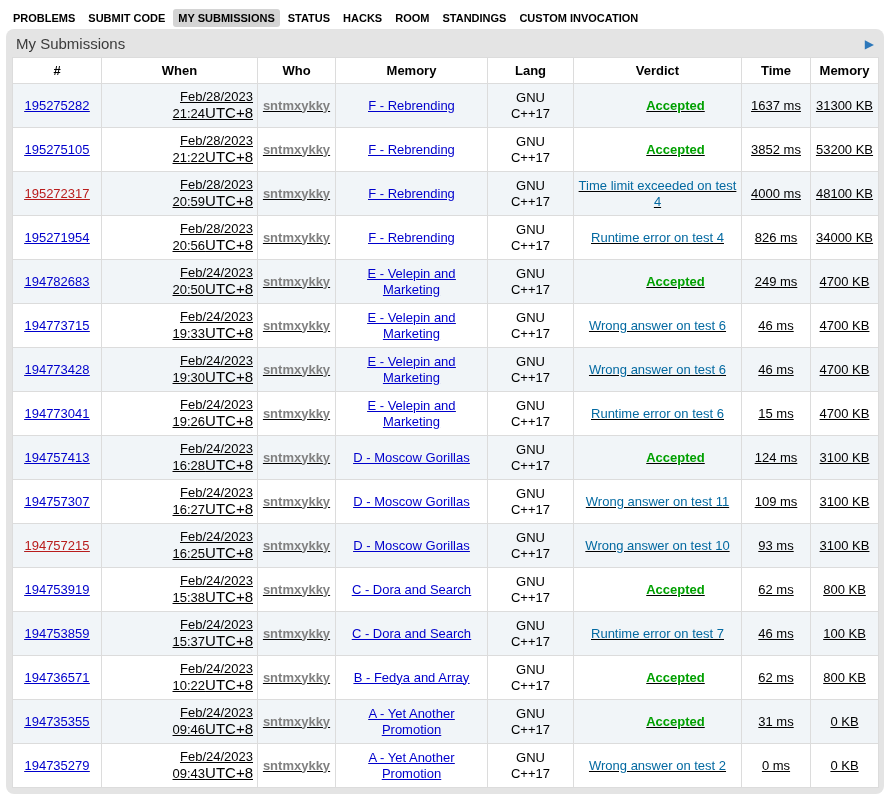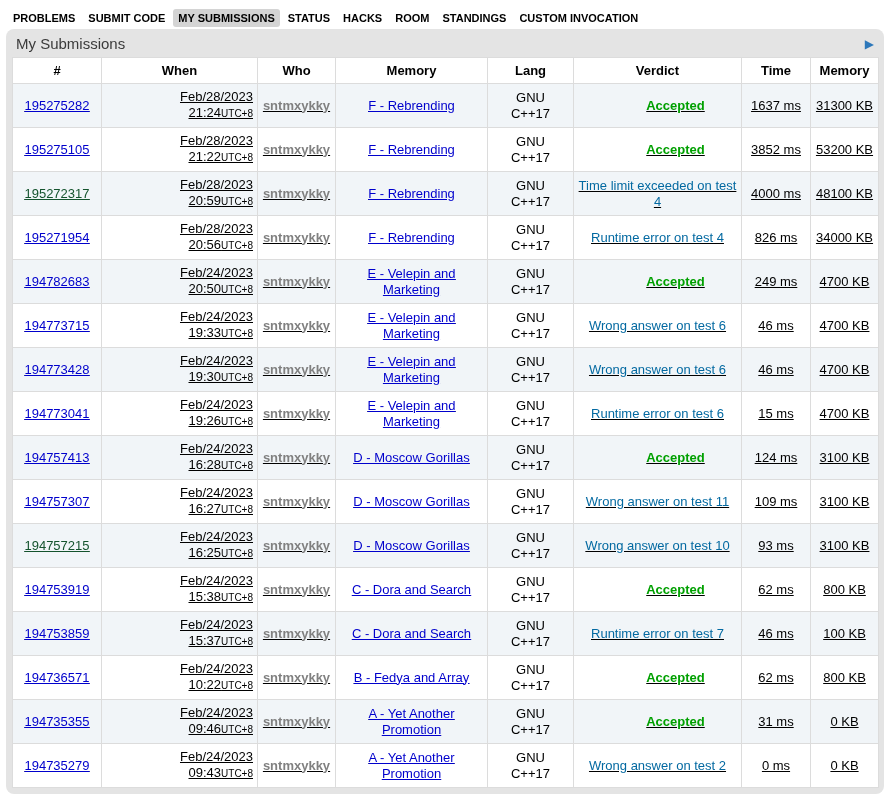--- a/index.html
+++ b/index.html
@@ -34,23 +34,23 @@
   th, td {
     border:1px solid #dcdcdc; text-align:center; padding:4px;
     line-height:16px; vertical-align:middle; overflow:hidden;
   }
   thead tr { height:26px; }
   th { font-weight:bold; color:#000; font-size:13px; }
   tbody tr { height:44px;text-decoration:underline; }
   tbody tr:nth-child(odd) { background:#f1f5f8; }
 
   a.link { color:#0000cc; text-decoration:underline; }
-  a.link.visited { color:#14532d; }
+  a.link.visited { color:#b91c1c; }
   tbody td.col-when { text-align:right; padding-left:13px; color:#000; }
-  .tz { font-size:10px; }
+  .tz { font-size:15px; }
   a.user { color:#808080; font-weight:bold; text-decoration:none; }
   .lang-wrap { display:inline-block; max-width:48px; text-align:center; }
   .verdict.v-accepted { color:#00a000; font-weight:bold;margin-left:36px; }
   .verdict.v-rejected { color:#0369a1; }
 </style>
 </head>
 <body>
 
 <div class="page">
 

